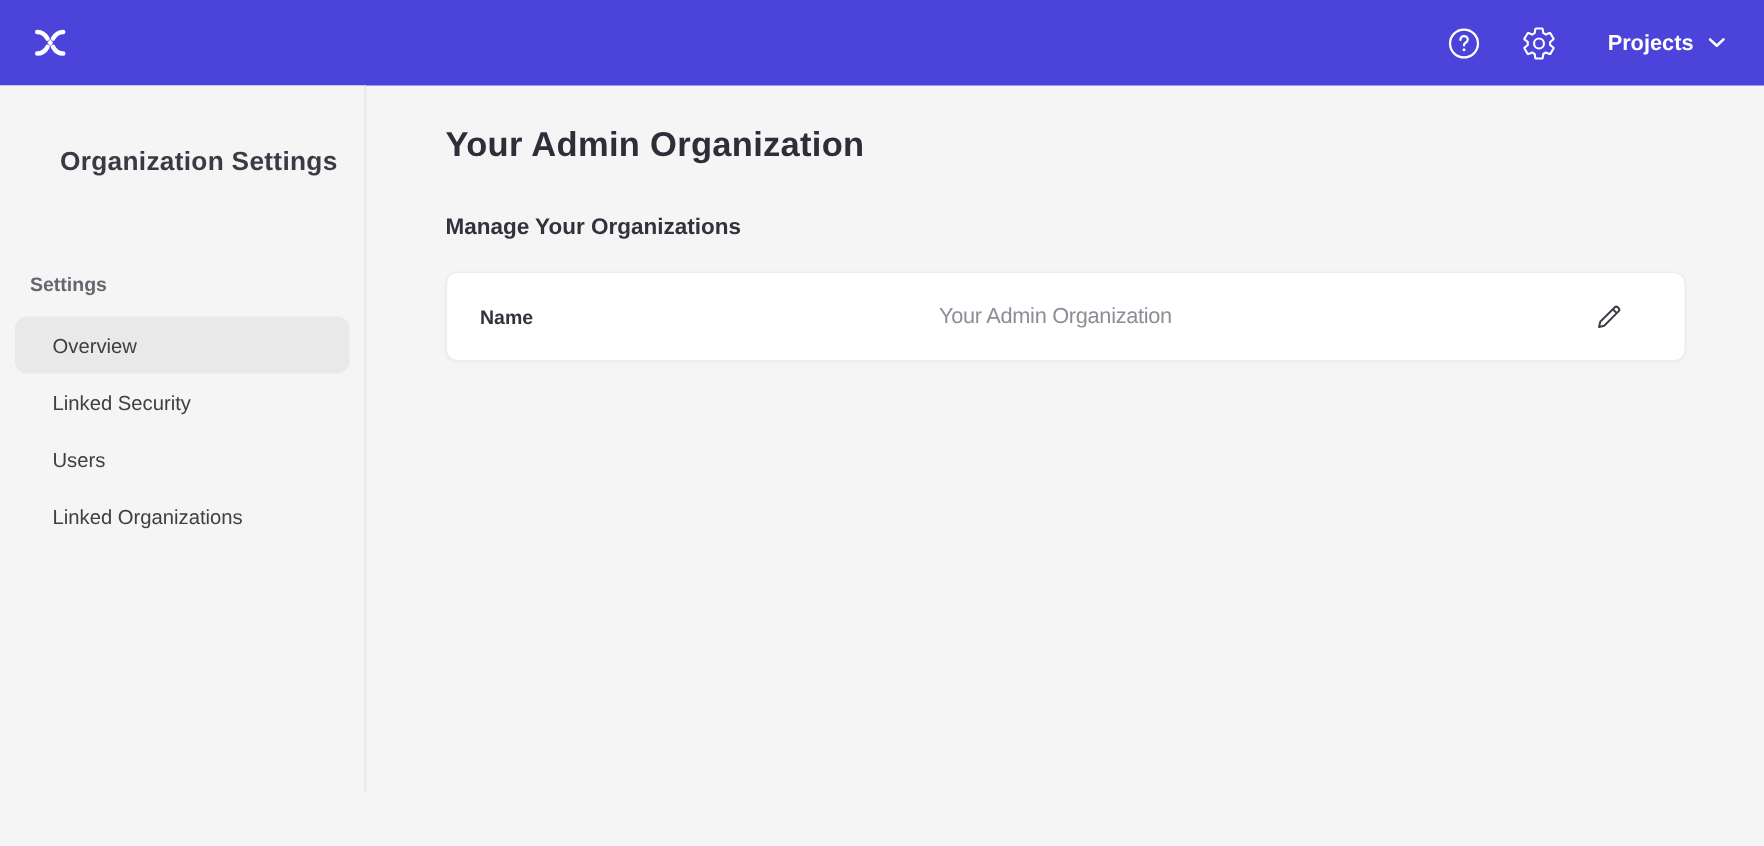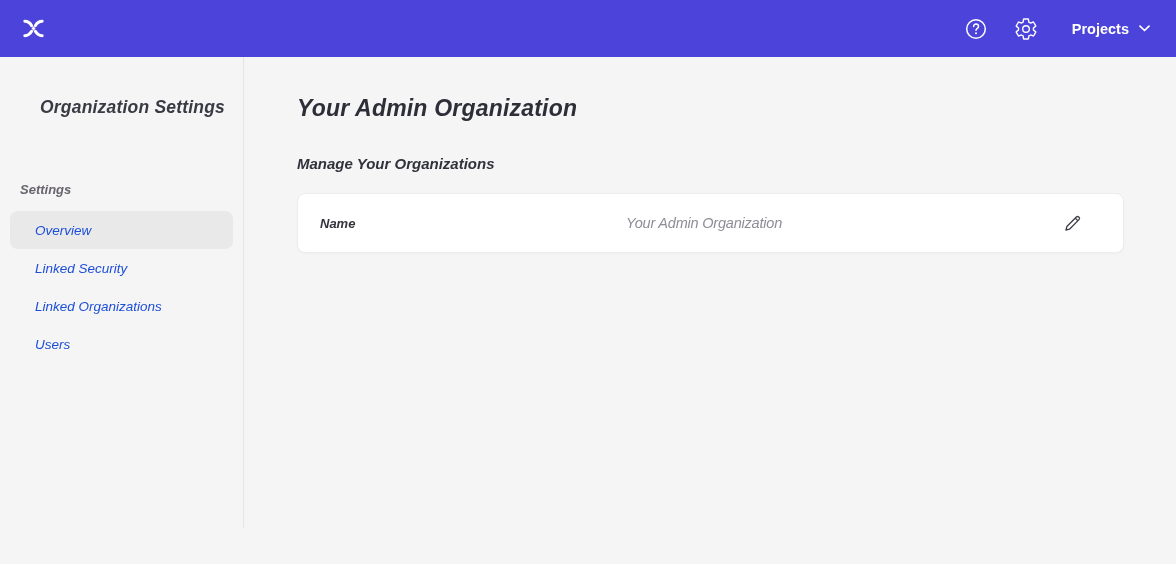--- a/index.html
+++ b/index.html
@@ -28,21 +28,21 @@
     color: #ffffff; padding: 0;
   }
   .projects-btn {
     background: transparent; border: none; cursor: pointer;
     display: flex; align-items: center; gap: 10px;
     color: #ffffff; font-family: "Liberation Sans", sans-serif;
     font-size: 14.5px; font-weight: 700; margin-left: 8px;
   }
 
   
-  .page-body { display: flex; height: 471px; font-style: italic; }
+  .page-body { display: flex; height: 471px; }
 
   
   .sidebar {
     width: 244px; flex: 0 0 244px;
     background: #f5f5f5;
     border-right: 1px solid #e5e5e7;
     padding-top: 40px;
   }
   .sidebar-title {
     font-size: 17.5px; font-weight: 700; color: #3a3a45;
@@ -50,27 +50,27 @@
   }
   .sidebar-section-label {
     margin-top: 64px; padding-left: 20px;
     font-size: 13px; font-weight: 600; color: #69656f;
   }
   .sidebar-nav { margin-top: 14px; list-style: none; }
   .nav-item {
     height: 38px; margin: 0 10px;
     display: flex; align-items: center;
     padding-left: 25px;
-    font-size: 13.5px; font-weight: 500; color: #1d4ed8;
+    font-size: 13.5px; font-weight: 500; color: #404040;
     border-radius: 8px; cursor: pointer;
   }
   .nav-item.active { background: #e9e9ea; }
 
   
-  .main { flex: 1; padding: 26px 52px 0 53px; margin-top: 12px; }
+  .main { flex: 1; padding: 26px 52px 0 53px; }
   .page-title {
     font-size: 23px; font-weight: 700; color: #2e2e38;
     letter-spacing: 0.2px;
   }
   .section-title {
     margin-top: 33px;
     font-size: 15px; font-weight: 700; color: #32323c;
   }
   .card {
     margin-top: 21px;
@@ -152,24 +152,24 @@
     <h1 class="sidebar-title">Organization Settings</h1>
     <div class="sidebar-section-label">Settings</div>
     <ul class="sidebar-nav">
       <li class="nav-item active">
         <span>Overview</span>
       </li>
       <li class="nav-item">
         <span>Linked Security</span>
       </li>
       <li class="nav-item">
-        <span>Linked Organizations</span>
+        <span>Users</span>
       </li>
       <li class="nav-item">
-        <span>Users</span>
+        <span>Linked Organizations</span>
       </li>
     </ul>
   </aside>
 
   <main class="main">
     <h2 class="page-title">Your Admin Organization</h2>
     <h3 class="section-title">Manage Your Organizations</h3>
 
     <div class="card">
       <div class="card-label">Name</div>

